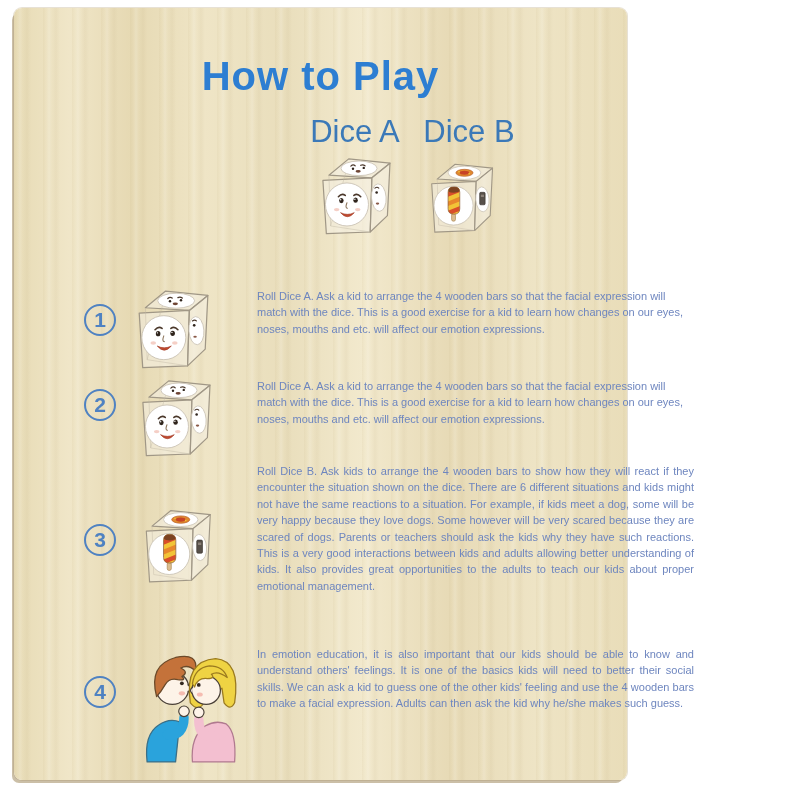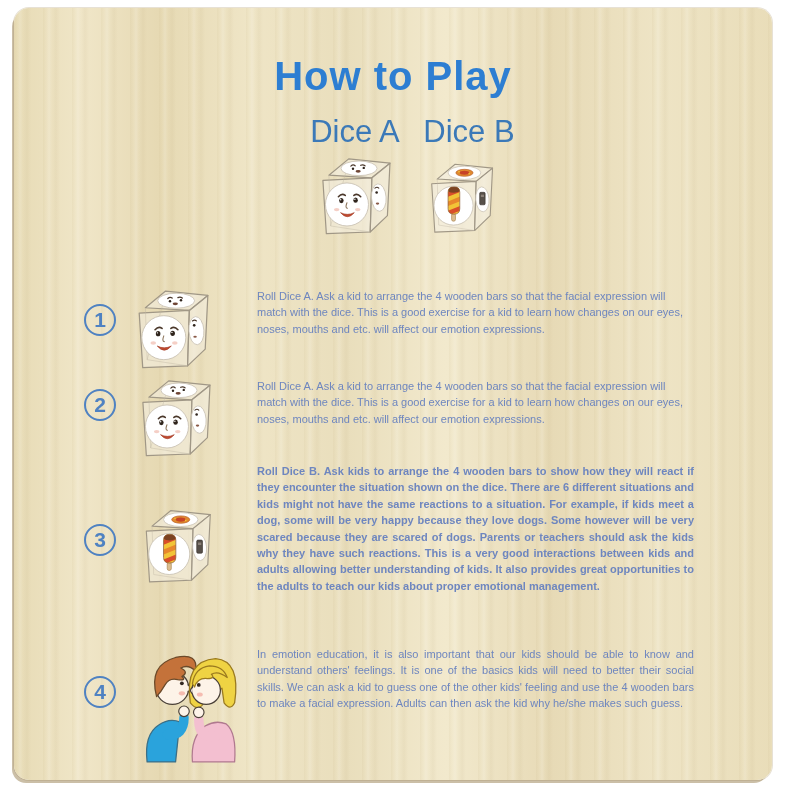--- a/index.html
+++ b/index.html
@@ -1,22 +1,22 @@
 <!DOCTYPE html>
 <html><head>
 <meta charset="utf-8">
 <style>
   html,body{margin:0;padding:0;}
   body{
     width:800px;height:800px;position:relative;background:#ffffff;
     font-family:"Liberation Sans", sans-serif;overflow:hidden;
   }
   .board{
-    position:absolute;left:14px;top:8px;width:758px;height:772px;
-    border-radius:15px;
+    position:absolute;left:14px;top:8px;width:613px;height:772px;
+    border-radius:8px;
     background:
       repeating-linear-gradient(90deg,
         rgba(190,170,120,0.10) 0px, rgba(190,170,120,0.0) 3px,
         rgba(255,255,252,0.16) 6px, rgba(255,255,252,0.0) 9px,
         rgba(170,148,98,0.08) 13px, rgba(170,148,98,0.0) 17px,
         rgba(255,255,255,0.0) 17px, rgba(255,255,255,0.0) 29px),
       linear-gradient(90deg,
         #e7dbb5 0%, #f0e6c8 9%, #e6d9b3 19%, #efe5c6 31%,
         #e9debc 44%, #f2e9cd 57%, #e7dab6 71%, #eee4c5 85%, #e9ddb9 100%);
     box-shadow:
@@ -45,21 +45,21 @@
   }
   .n1{top:296px;} .n2{top:381px;} .n3{top:516px;} .n4{top:668px;}
   .g1{left:112px;top:276px;width:88px;height:88px;}
   .g2{left:116px;top:366px;width:86px;height:86px;}
   .g3{left:120px;top:496px;width:82px;height:82px;}
   .g4{left:106px;top:640px;width:128px;height:116px;}
   .step-text{
     position:absolute;left:243px;width:437px;margin:0;
     font-size:11px;line-height:16.4px;color:#6e86bf;
   }
-  .t1{top:280px;} .t2{top:370px;} .t3{top:455px;font-weight:bold;} .t4{top:638px;}
+  .t1{top:280px;} .t2{top:370px;} .t3{top:455px;} .t4{top:638px;}
   .just{text-align:justify;}
 </style>
 </head>
 <body>
 
 <svg width="0" height="0" style="position:absolute" aria-hidden="true">
   <defs>
 
     <g id="face-dice">
       <g fill="#f6f2e7" fill-opacity="0.5" stroke="#a09786" stroke-width="1.4" stroke-linejoin="round">

